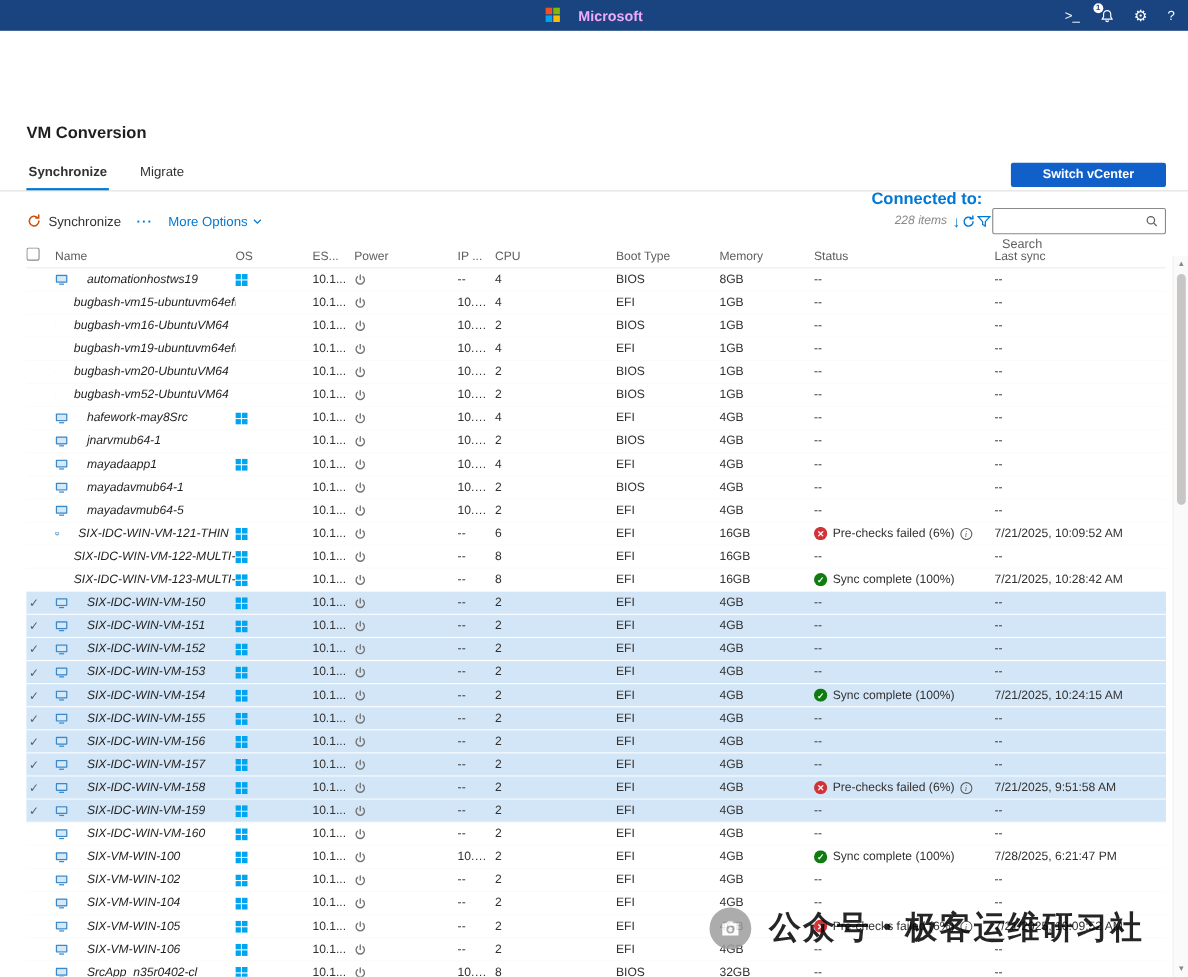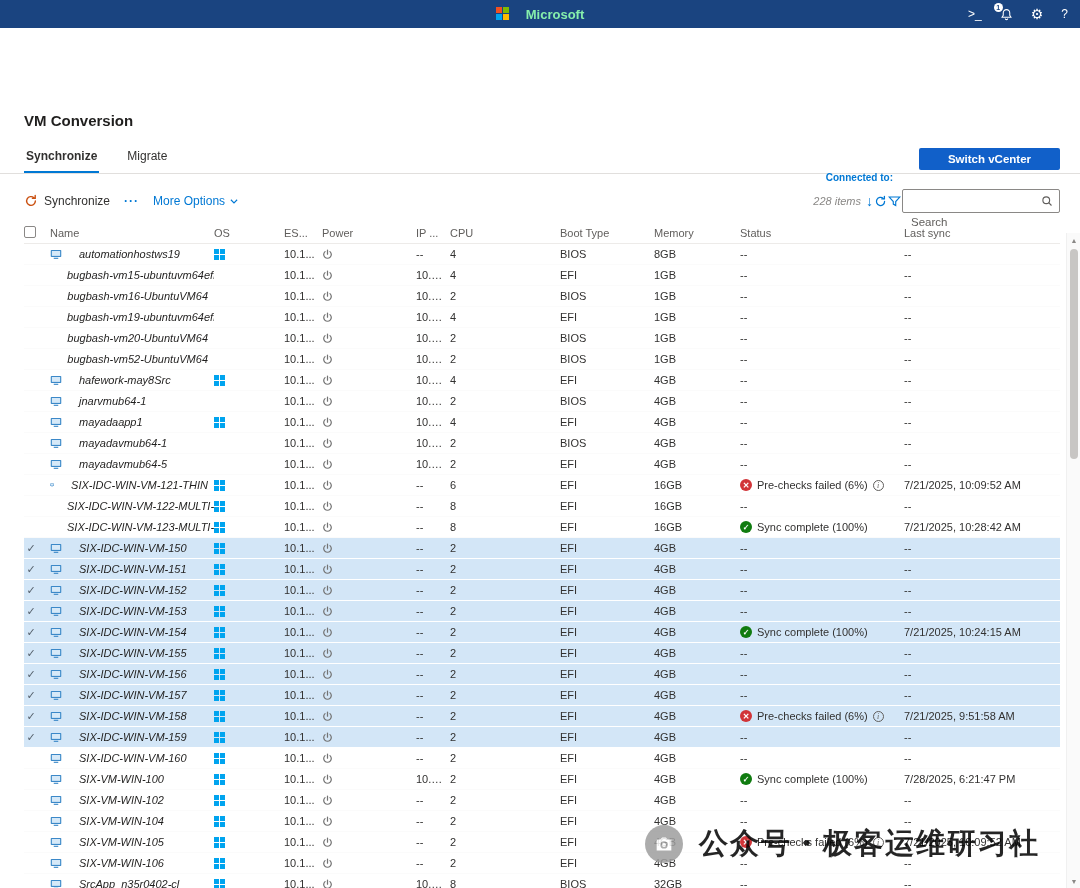--- a/index.html
+++ b/index.html
@@ -2,37 +2,37 @@
 <html style="--topbar: #1a4480; --accent: #0078d4; --button: #1160c9; --error: #d13438; --success: #107c10; --selected: #d3e6f7; --windows: #00a4ef; --ubuntu: #dd4814; --syncIcon: #ca5010; --textPrimary: #323130; --textSecondary: #605e5c;"><head>
 <meta charset="utf-8">
 <style>
   * { margin:0; padding:0; box-sizing:border-box; }
   html,body { width:1080px; height:888px; overflow:hidden; background:#fff;
     font-family:"Liberation Sans", sans-serif; color:var(--textPrimary,#323130); }
 
   
   .topbar { height:28px; background:var(--topbar,#1a4480); display:flex; align-items:center;
     justify-content:center; position:relative; }
-  .brand { display:flex; gap:16px; align-items:center; color:#86efac; font-weight:bold; font-size:13px; }
+  .brand { display:flex; gap:16px; align-items:center; color:#f0abfc; font-weight:bold; font-size:13px; }
   .mslogo { width:14px; height:14px; display:grid; grid-template-columns:6px 6px; grid-template-rows:6px 6px; gap:1px; }
   .mslogo i:nth-child(1){background:#f25022}.mslogo i:nth-child(2){background:#7fba00}
   .mslogo i:nth-child(3){background:#00a4ef}.mslogo i:nth-child(4){background:#ffb900}
   .topbar-icons { position:absolute; right:12px; top:0; height:28px; display:flex; align-items:center; gap:18px; }
   .tbi { color:#fff; font-size:12px; line-height:1; cursor:pointer; display:inline-flex; align-items:center; }
   .bell { position:relative; }
   .badge { position:absolute; top:-5px; left:-6px; background:#fff; color:var(--topbar,#1a4480);
     font-size:7px; font-weight:bold; width:9px; height:9px; border-radius:50%;
     display:flex; align-items:center; justify-content:center; font-style:normal; }
 
   
   .page { position:relative; padding:0 20px 0 24px; height:860px; }
   .switch-btn { position:absolute; top:36px; right:20px; background:var(--button,#1160c9); color:#fff;
     border:none; border-radius:2px; font-size:11.5px; font-weight:bold; padding:5px 29px; cursor:pointer;
     font-family:"Liberation Sans", sans-serif; }
-  .connected { position:absolute; top:60px; right:187px; color:var(--accent,#0078d4); font-size:10px; font-weight:bold; }
+  .connected { position:absolute; top:60px; right:187px; color:var(--accent,#0078d4); font-size:15px; font-weight:bold; }
   h1.title { margin-top:84px; font-size:15px; font-weight:bold; color:#201f1e; }
   .tabs { display:flex; gap:26px; margin:16px -20px 0 -24px; padding-left:24px; border-bottom:1px solid #e1dfdd; }
   .tab { font-size:12px; padding:4px 2px 8px; color:#323130; cursor:pointer; border-bottom:2px solid transparent; }
   .tab.active { font-weight:bold; border-bottom:2px solid var(--accent,#0078d4); }
 
   
   .toolbar { display:flex; align-items:center; margin-top:14px; height:26px; font-size:12px; }
   .tb-left { display:flex; align-items:center; gap:14px; }
   .tb-sync { display:inline-flex; align-items:center; gap:6px; cursor:pointer; color:#323130; }
   .tb-ellipsis { color:var(--accent,#0078d4); font-weight:bold; letter-spacing:1px; cursor:pointer; }

